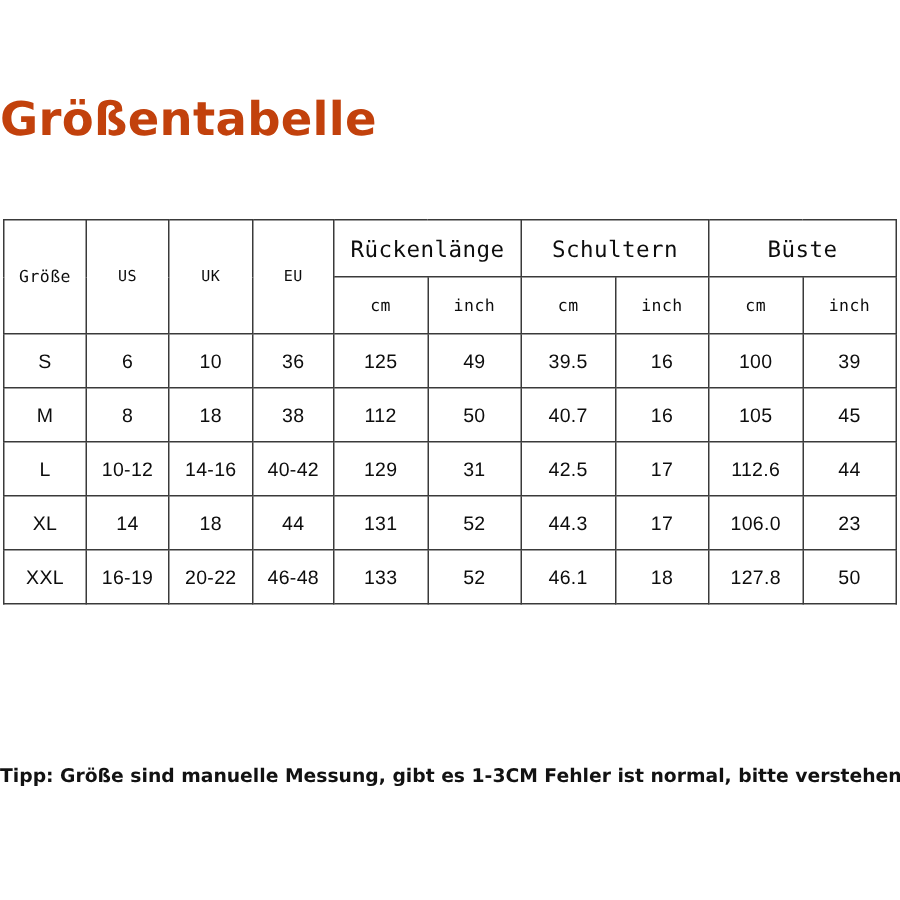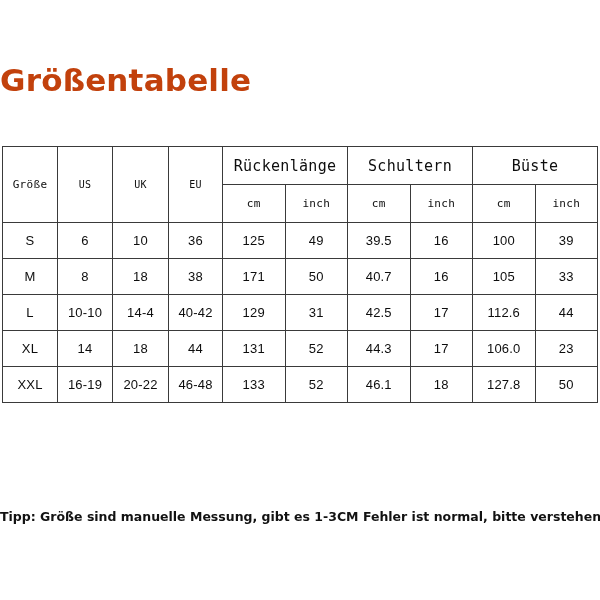--- a/index.html
+++ b/index.html
@@ -175,31 +175,31 @@
           <td class="cell">39.5</td>
           <td class="cell">16</td>
           <td class="cell">100</td>
           <td class="cell">39</td>
         </tr>
         <tr>
           <td class="cell size-label">M</td>
           <td class="cell">8</td>
           <td class="cell">18</td>
           <td class="cell">38</td>
-          <td class="cell">171</td>
+          <td class="cell">112</td>
           <td class="cell">50</td>
           <td class="cell">40.7</td>
           <td class="cell">16</td>
           <td class="cell">105</td>
-          <td class="cell">33</td>
+          <td class="cell">45</td>
         </tr>
         <tr>
           <td class="cell size-label">L</td>
-          <td class="cell">10-10</td>
-          <td class="cell">14-4</td>
+          <td class="cell">10-12</td>
+          <td class="cell">14-16</td>
           <td class="cell">40-42</td>
           <td class="cell">129</td>
           <td class="cell">31</td>
           <td class="cell">42.5</td>
           <td class="cell">17</td>
           <td class="cell">112.6</td>
           <td class="cell">44</td>
         </tr>
         <tr>
           <td class="cell size-label">XL</td>

